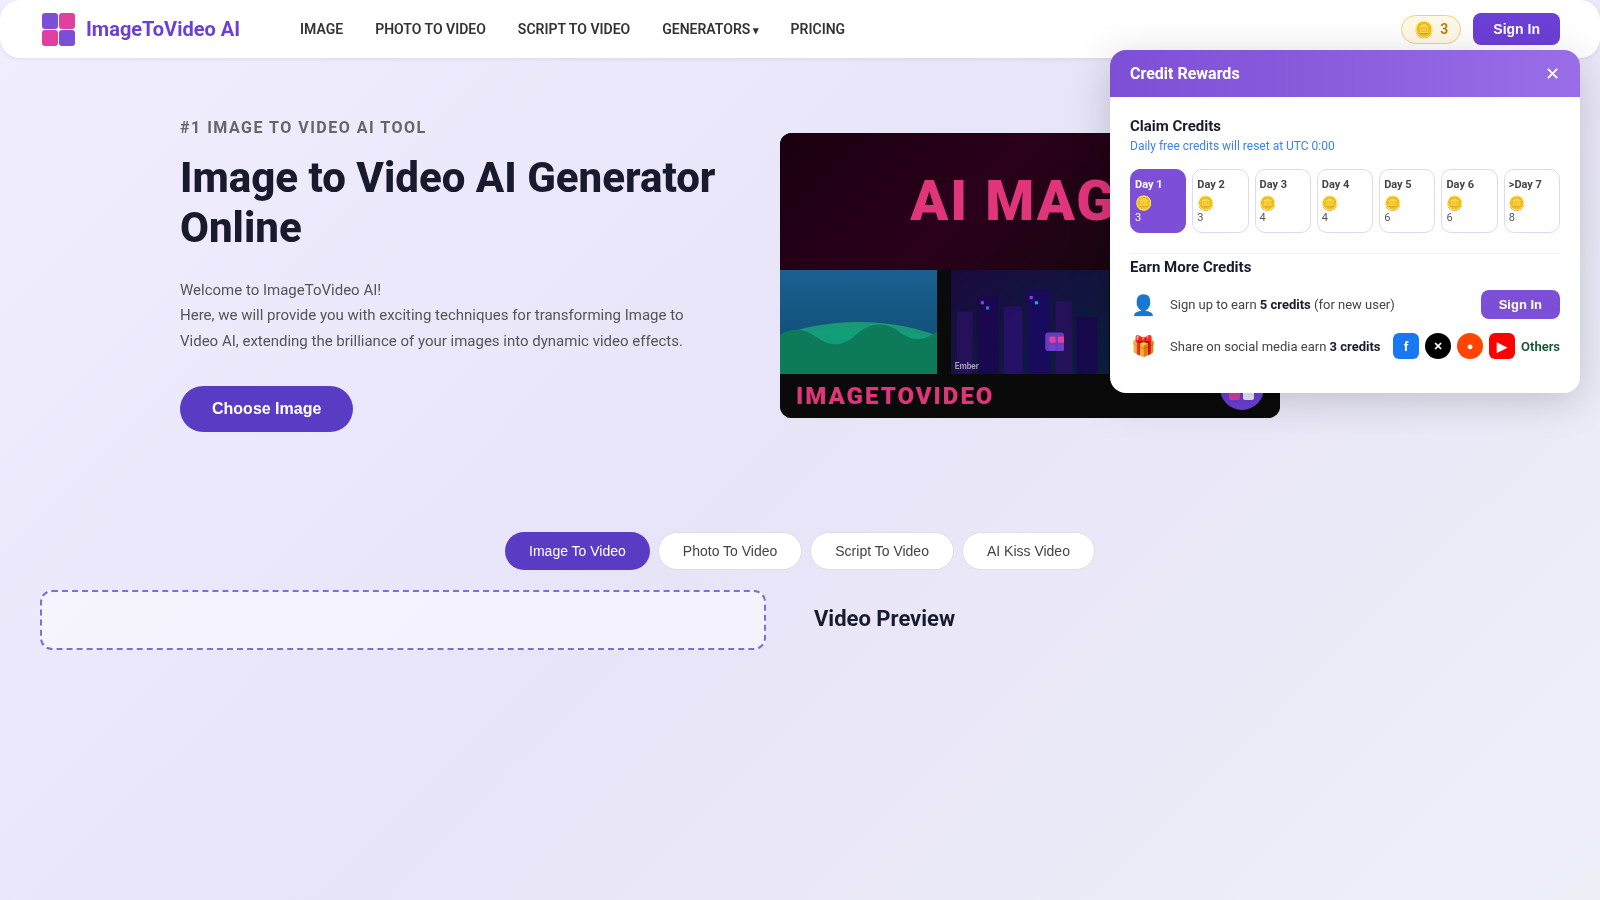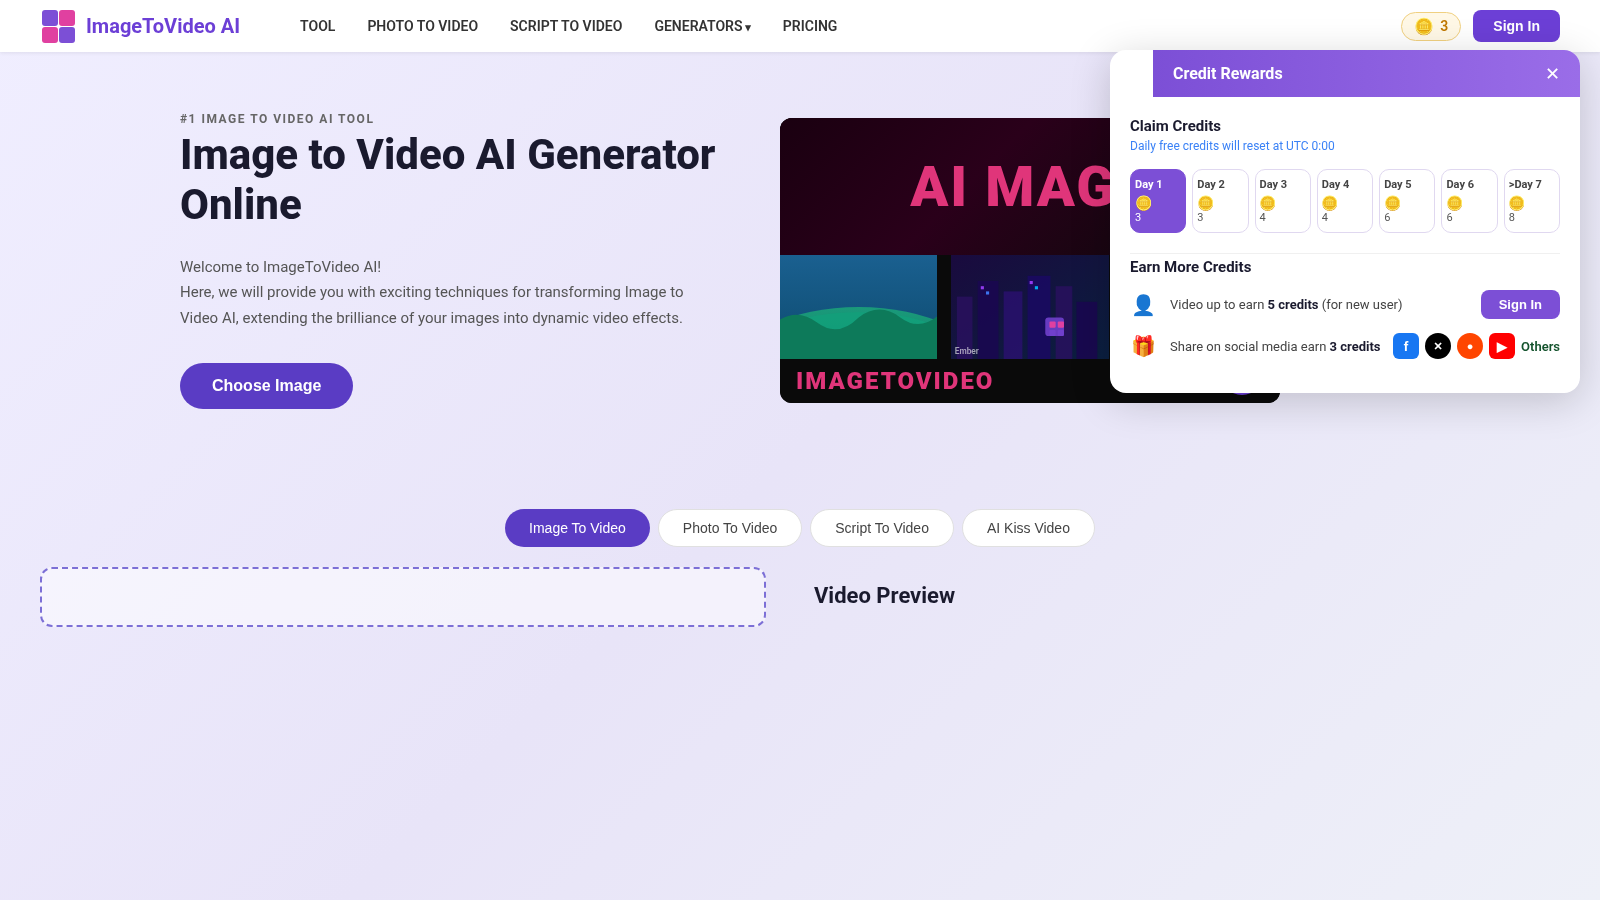--- a/index.html
+++ b/index.html
@@ -8,25 +8,26 @@
       background: linear-gradient(135deg, #f0eeff 0%, #e8e4f8 50%, #eef0f8 100%);
       min-height: 900px;
       overflow-x: hidden;
     }
 
     
     nav {
       display: flex;
       align-items: center;
       padding: 0 40px;
-      height: 52px;
+      height: 58px;
       background: white;
       box-shadow: 0 1px 4px rgba(0,0,0,0.08);
       position: relative;
       z-index: 10;
+      border-radius: 20px;
     }
     .logo-area {
       display: flex;
       align-items: center;
       gap: 10px;
       margin-right: 60px;
     }
     .logo-icon {
       width: 36px;
       height: 36px;
@@ -91,25 +92,25 @@
       align-items: center;
       padding: 60px 180px 40px 180px;
       gap: 60px;
       position: relative;
     }
     .hero-left {
       flex: 1;
       max-width: 540px;
     }
     .hero-tag {
-      font-size: 12px;
+      font-size: 16px;
       font-weight: 700;
       letter-spacing: 1.5px;
       color: #666;
-      margin-bottom: 4px;
+      margin-bottom: 16px;
     }
     .hero-title {
       font-size: 42px;
       font-weight: 800;
       color: #1a1a2e;
       line-height: 1.2;
       margin-bottom: 24px;
     }
     .hero-description {
       font-size: 15px;
@@ -273,21 +274,20 @@
       z-index: 100;
       padding: 0;
       overflow: hidden;
     }
     .popup-header {
       background: linear-gradient(90deg, #7c4fd6 0%, #9a6de8 100%);
       padding: 14px 20px;
       display: flex;
       align-items: center;
       justify-content: space-between;
-      margin-left: 43px;
     }
     .popup-header-title {
       color: white;
       font-size: 16px;
       font-weight: 700;
     }
     .popup-close {
       color: white;
       font-size: 18px;
       cursor: pointer;
@@ -419,21 +419,21 @@
   <div class="logo-area">
     <svg class="logo-icon" viewBox="0 0 36 36" xmlns="http://www.w3.org/2000/svg">
       <rect width="16" height="16" x="2" y="2" rx="3" fill="#7c4fd6"></rect>
       <rect width="16" height="16" x="2" y="19" rx="3" fill="#e040a0"></rect>
       <rect width="16" height="16" x="19" y="2" rx="3" fill="#e040a0"></rect>
       <rect width="16" height="16" x="19" y="19" rx="3" fill="#7c4fd6"></rect>
     </svg>
     <span class="logo-text">ImageToVideo AI</span>
   </div>
   <div class="nav-links">
-    <a class="nav-link">TOOL</a>
+    <a class="nav-link">IMAGE</a>
     <a class="nav-link">PHOTO TO VIDEO</a>
     <a class="nav-link">SCRIPT TO VIDEO</a>
     <a class="nav-link with-arrow">GENERATORS</a>
     <a class="nav-link">PRICING</a>
   </div>
   <div class="nav-right">
     <div class="credits-badge">
       <span class="coin-icon">🪙</span>
       <span>3</span>
     </div>
@@ -620,21 +620,21 @@
         <div class="day-coin">🪙</div>
         <div class="day-credits">8</div>
       </div>
     </div>
 
     <div class="earn-section-title">Earn More Credits</div>
 
     <div class="earn-row">
       <div class="earn-icon">👤</div>
       <div class="earn-text">
-        <span>Video up to earn </span><strong>5 credits</strong><span> (for new user)</span>
+        <span>Sign up to earn </span><strong>5 credits</strong><span> (for new user)</span>
       </div>
       <button class="popup-signin-btn">Sign In</button>
     </div>
 
     <div class="earn-row">
       <div class="earn-icon">🎁</div>
       <div class="earn-text">
         <span>Share on social media earn </span><span class="credits-bold">3 credits</span>
       </div>
       <div class="social-icons">

